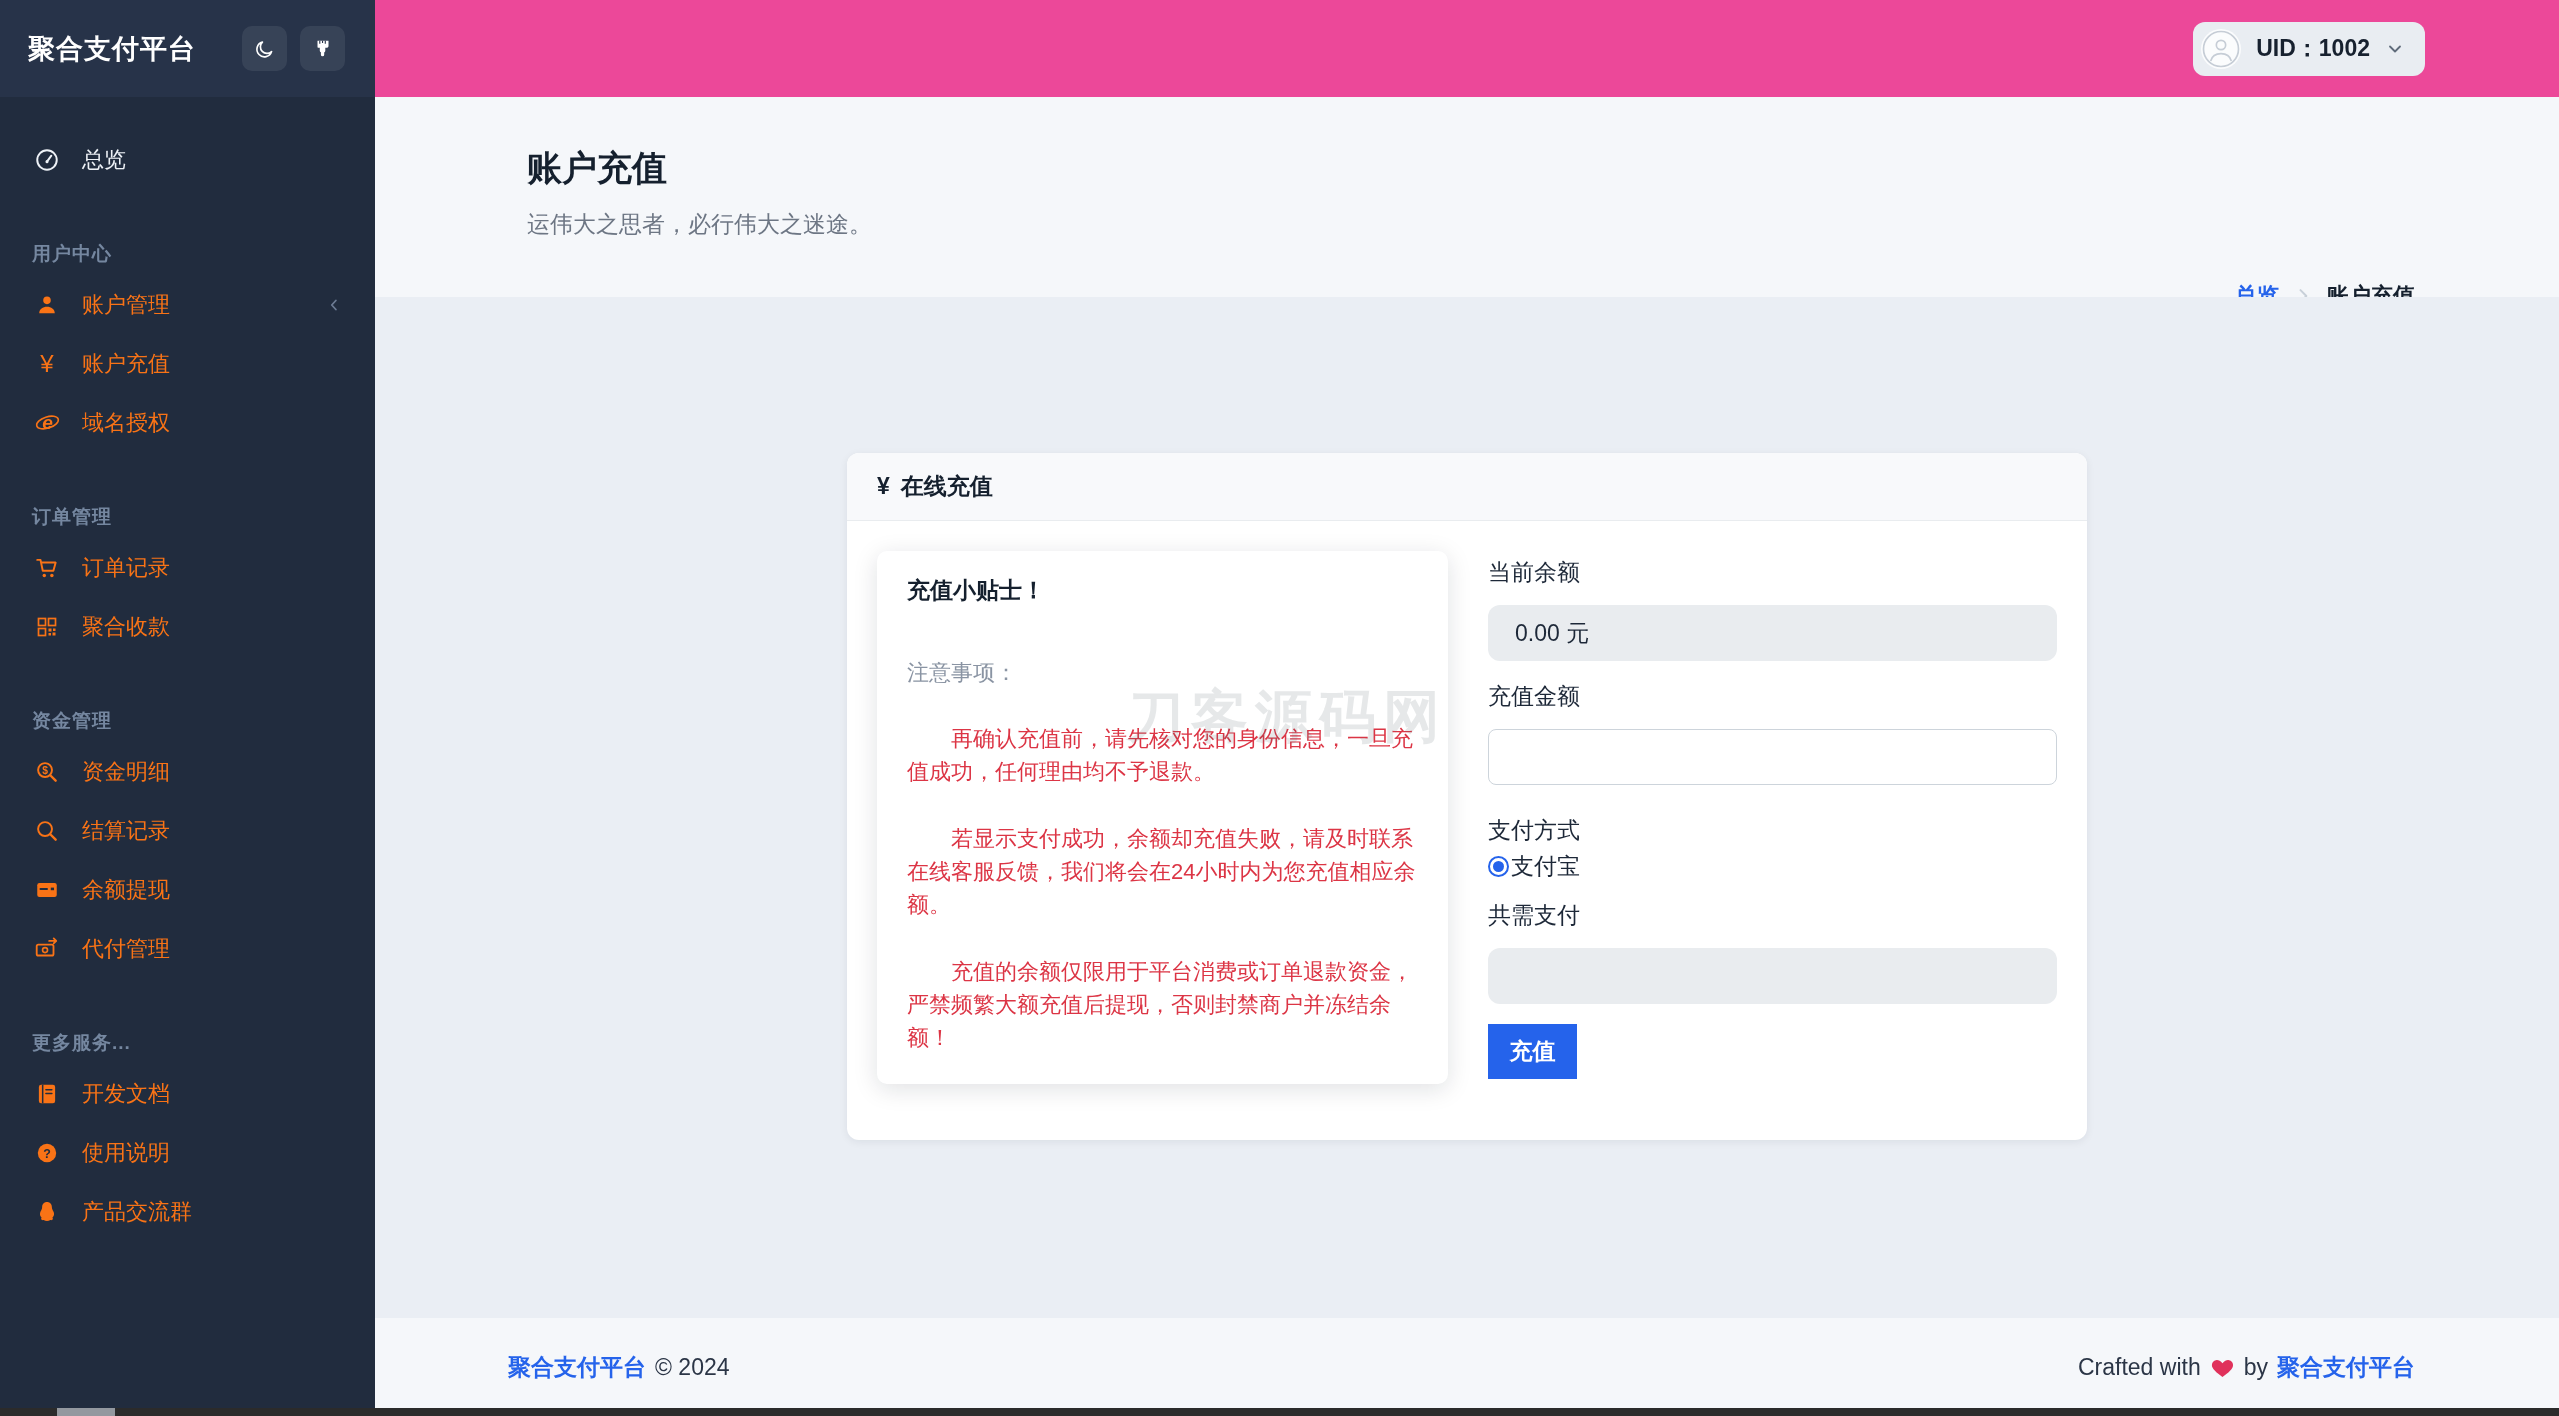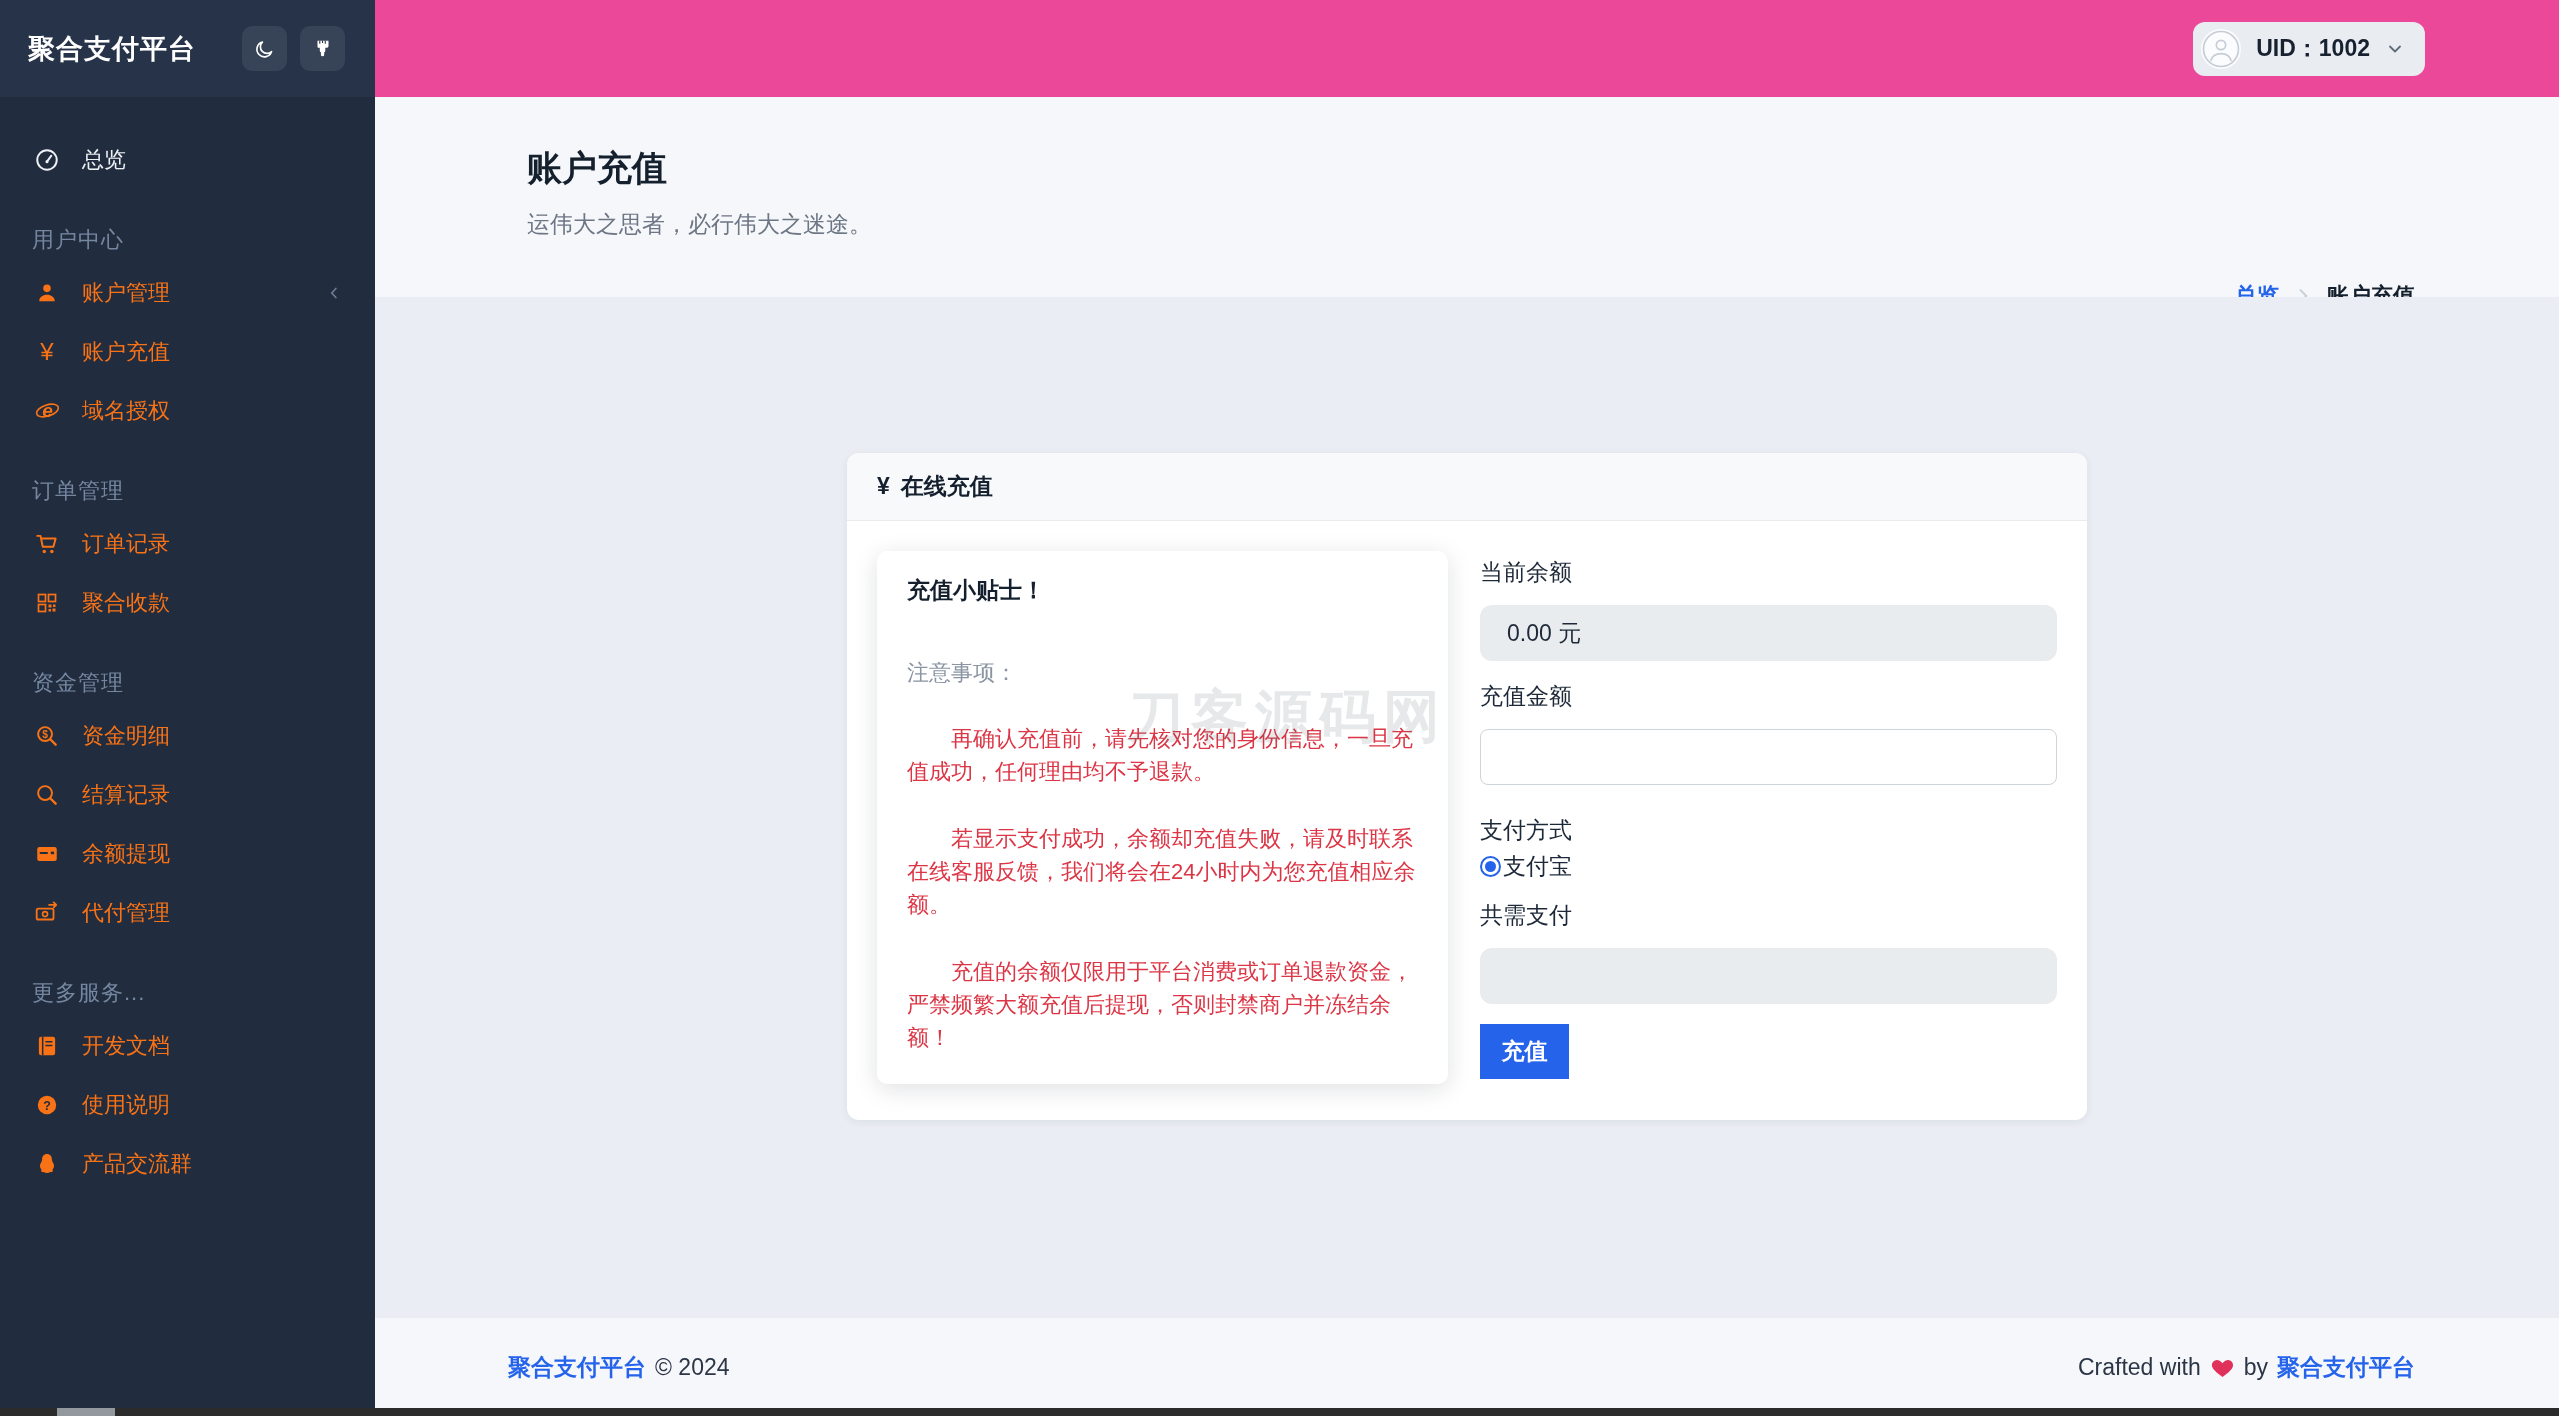--- a/index.html
+++ b/index.html
@@ -12,21 +12,21 @@
   .logo-bar { height:97px; flex-shrink:0; background:#273349; display:flex; align-items:center; justify-content:space-between; padding:0 30px 0 28px; }
   .logo-title { font-size:27px; font-weight:700; color:#ffffff; letter-spacing:1px; }
   .logo-actions { display:flex; gap:13px; }
   .icon-btn { width:45px; height:45px; border-radius:10px; background:rgba(255,255,255,.08); display:flex; align-items:center; justify-content:center; color:#fff; cursor:pointer; }
   .nav { flex:1; padding-top:33px; overflow:hidden; }
   .nav-item { height:59px; display:flex; align-items:center; gap:20px; padding:0 32px; font-size:22px; color:#f97316; cursor:pointer; }
   .nav-item.active { color:#eef2f7; }
   .nav-item .ni { width:30px; display:flex; justify-content:center; align-items:center; }
   .yen-glyph { font-size:24px; font-weight:400; }
   .nav-caret { margin-left:auto; color:#6c7b93; display:flex; }
-  .nav-section { margin:36px 0 8px; padding:0 32px; font-size:22px; font-weight:400; color:#7587a0; letter-spacing:1px; }
+  .nav-section { margin:52px 0 8px; padding:0 32px; font-size:19px; font-weight:700; color:#7587a0; letter-spacing:1px; }
 
   
   .main { flex:1; display:flex; flex-direction:column; min-width:0; }
   .top-header { height:97px; flex-shrink:0; background:#ec4899; display:flex; align-items:center; justify-content:flex-end; padding-right:134px; }
   .uid-pill { height:54px; background:#e9edf2; border-radius:12px; display:flex; align-items:center; gap:15px; padding:0 20px 0 8px; cursor:pointer; }
   .avatar { width:40px; height:40px; border-radius:50%; background:#fbfcfd; color:#c6cdd6; display:flex; align-items:center; justify-content:center; }
   .uid-text { font-size:23px; font-weight:700; color:#17212f; }
   .pill-caret { color:#5f6b7a; display:flex; }
 
   
@@ -35,21 +35,21 @@
   .hero-sub { margin-top:17px; font-size:23px; color:#6d7684; }
   .breadcrumb { position:absolute; right:144px; top:184px; display:flex; align-items:center; gap:14px; font-size:22px; font-weight:700; }
   .bc-link { color:#2563eb; cursor:pointer; }
   .bc-sep { color:#c8d0d9; display:flex; }
   .bc-current { color:#15202e; }
 
   
   .content { flex:1; position:relative; background:#eaeef4; }
   .card { width:1240px; margin:156px auto 0; background:#fff; border-radius:12px; box-shadow:0 2px 8px rgba(15,23,42,.07); position:relative; }
   .card-header { height:68px; background:#f8f9fb; border-bottom:1px solid #e9ecef; border-radius:12px 12px 0 0; display:flex; align-items:center; gap:11px; padding:0 30px; font-size:23px; font-weight:700; color:#15202e; }
-  .card-body { display:flex; gap:32px; padding:30px 30px 36px; }
+  .card-body { display:flex; gap:40px; padding:30px 30px 56px; }
 
   .tips { width:571px; flex-shrink:0; background:#fff; border-radius:10px; box-shadow:0 5px 24px rgba(15,23,42,.13); padding:24px 30px 30px; }
   .tips-title { font-size:23px; font-weight:700; color:#15202e; }
   .tips-note { margin-top:52px; font-size:22px; color:#8a94a3; }
   .tips-p { margin-top:34px; font-size:22px; line-height:33px; color:#dc3545; text-indent:2em; }
 
   .form-col { flex:1; padding-top:6px; }
   .form-label { font-size:23px; color:#1d2838; margin-bottom:17px; }
   .form-box { height:56px; border-radius:12px; display:flex; align-items:center; padding:0 27px; font-size:23px; background:#e9ecef; color:#1d2838; }
   .input-white { width:100%; height:56px; border-radius:8px; border:1px solid #cdd4db; background:#fff; font-size:23px; padding:0 26px; color:#1d2838; outline:none; font-family:inherit; }

